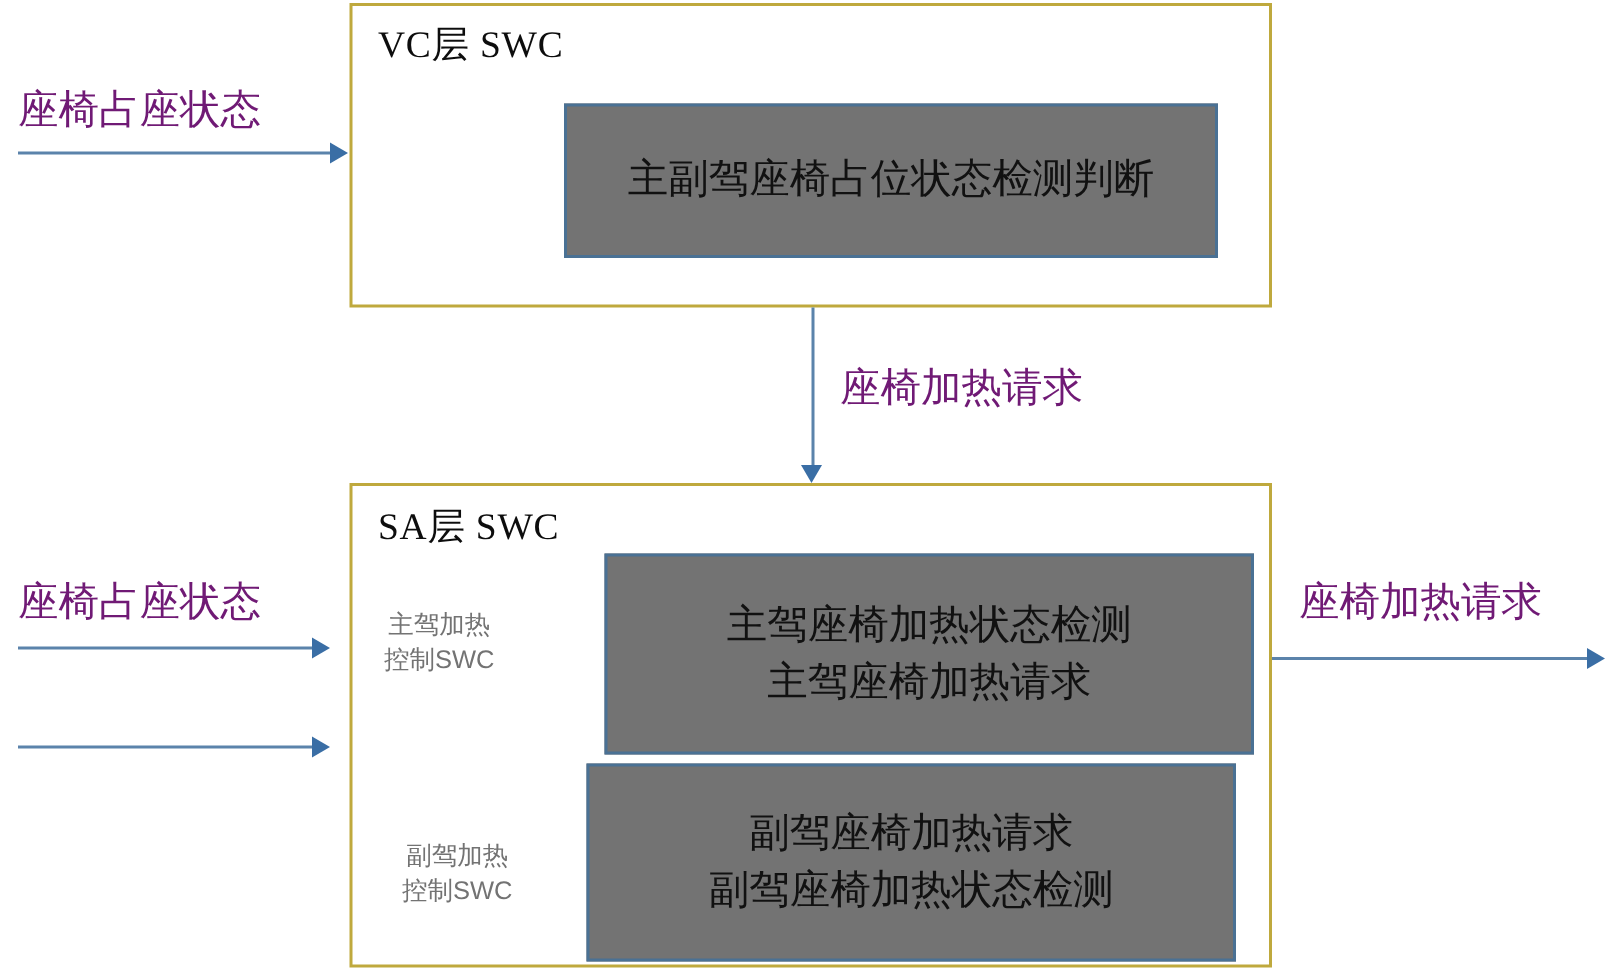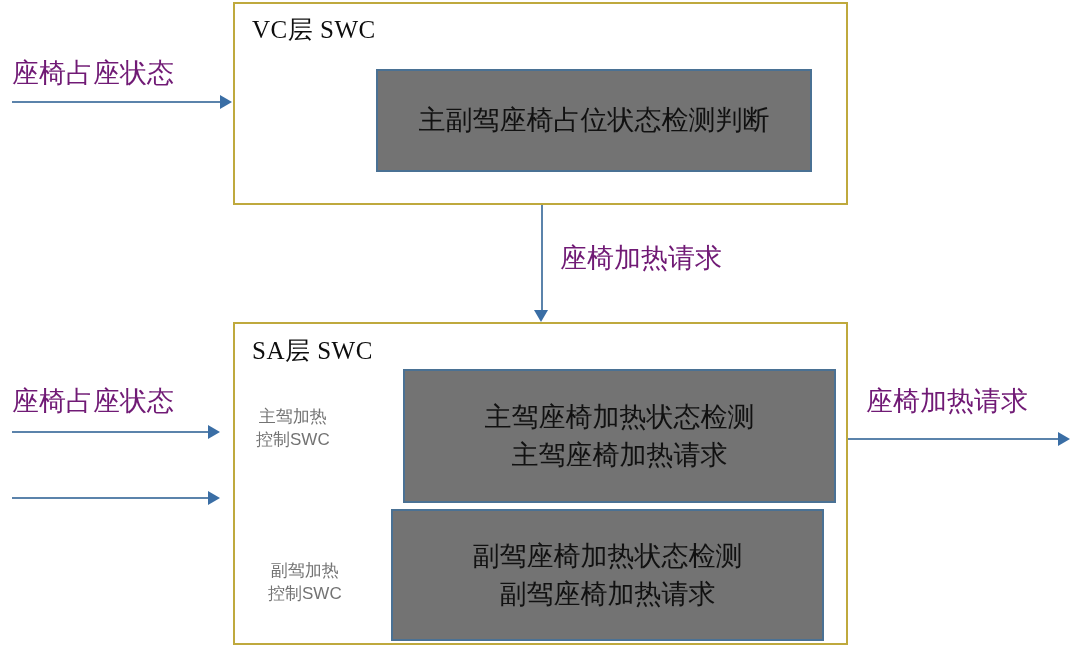--- a/index.html
+++ b/index.html
@@ -146,22 +146,22 @@
     <div>副驾加热</div>
     <div>控制SWC</div>
   </div>
 
   <div class="func-box" id="sa-func-box-driver">
     <div class="func-line">主驾座椅加热状态检测</div>
     <div class="func-line">主驾座椅加热请求</div>
   </div>
 
   <div class="func-box" id="sa-func-box-passenger">
+    <div class="func-line">副驾座椅加热请求</div>
     <div class="func-line">副驾座椅加热状态检测</div>
-    <div class="func-line">副驾座椅加热请求</div>
   </div>
 
   <div class="signal-label" id="label-seat-occupancy">座椅占座状态</div>
   <div class="signal-label" id="label-seat-heat-status">座椅占座状态</div>
   <div class="signal-label" id="label-heat-request-mid">座椅加热请求</div>
   <div class="signal-label" id="label-heat-request-out">座椅加热请求</div>
 
   <div class="arrow-line arrow-h" id="arrow-occupancy-line"></div>
   <div class="arrow-head head-right" id="arrow-occupancy-head"></div>
 

